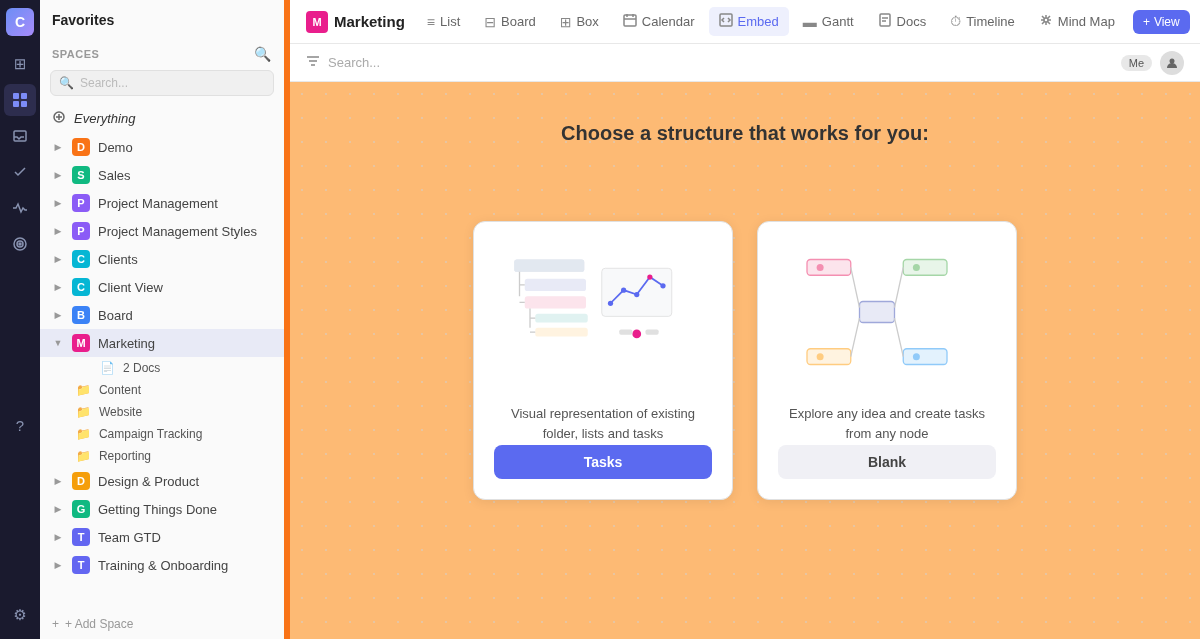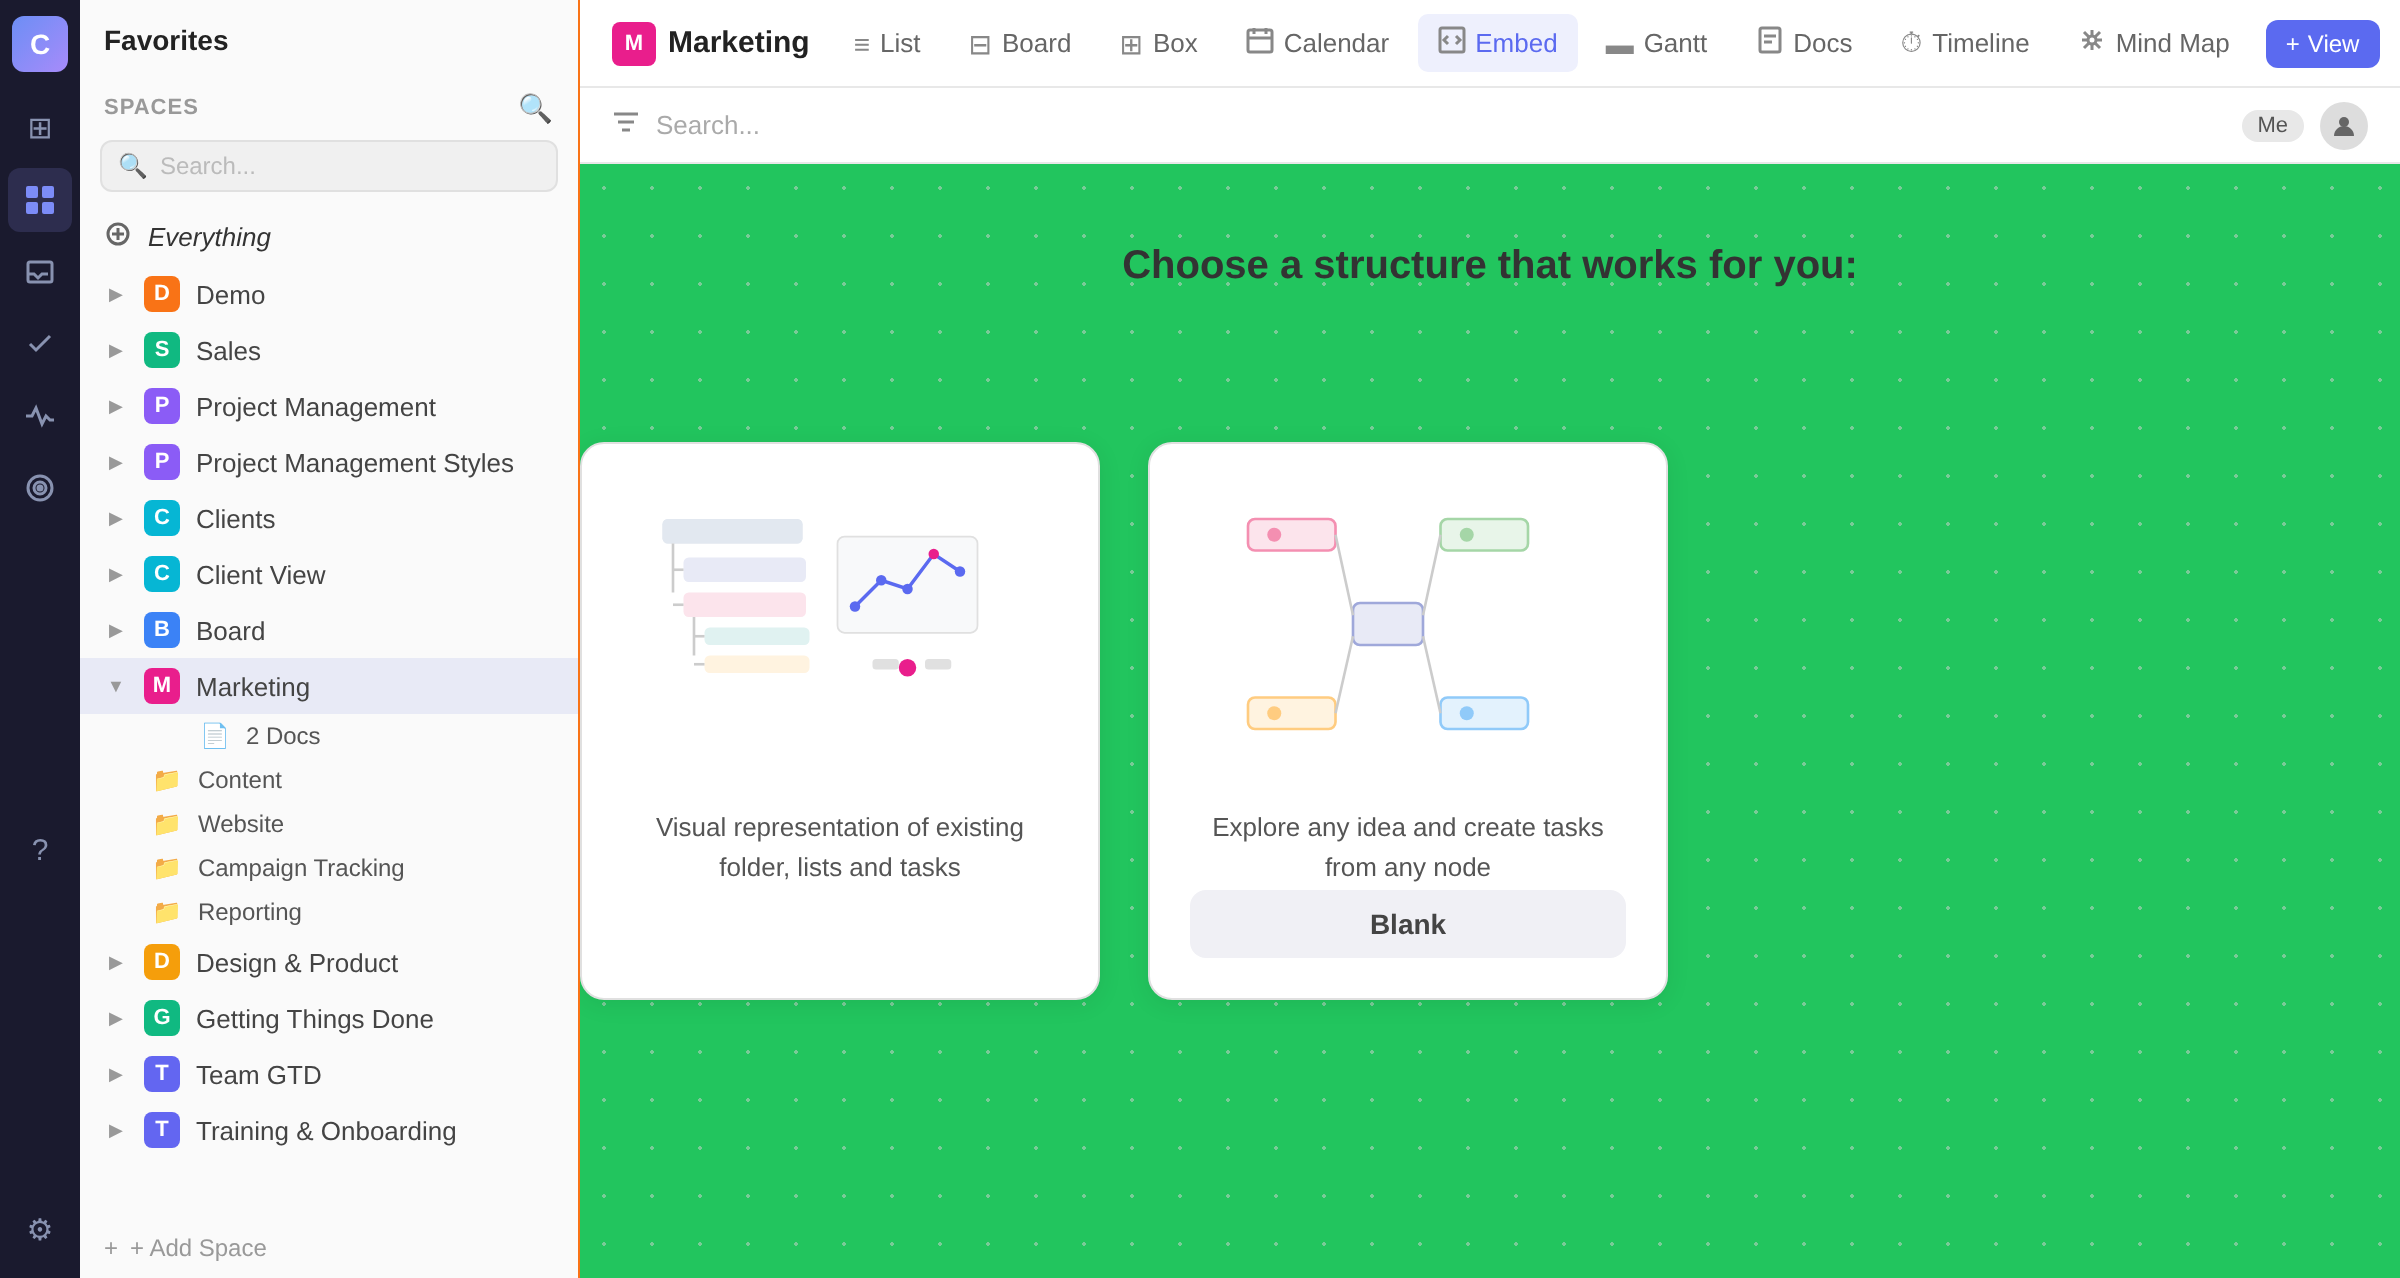--- a/index.html
+++ b/index.html
@@ -31,21 +31,21 @@
       cursor: pointer;
       font-size: 15px;
     }
     .rail-icon.active { background: #2d2d4e; color: #7c8cf8; }
     .rail-icon-bottom { margin-top: auto; margin-bottom: 8px; }
 
     
     .sidebar {
       width: 250px;
       background: #fafafa;
-      border-right: 1px solid #f97316;
+      border-right: 6px solid #f97316;
       display: flex;
       flex-direction: column;
       flex-shrink: 0;
       overflow-y: auto;
     }
     .sidebar-header {
       padding: 12px 12px 8px 12px;
       display: flex;
       align-items: center;
       gap: 8px;
@@ -180,22 +180,22 @@
       display: flex; align-items: center; gap: 4px;
     }
     .person-icon-btn {
       width: 24px; height: 24px; border-radius: 50%;
       background: #ddd; display: flex; align-items: center; justify-content: center;
       font-size: 11px; color: #666;
     }
 
     
     .content-area {
-      flex: 1; display: flex; align-items: center; justify-content: flex-start;
-      background: #22c55e; position: relative; overflow: hidden;
+      flex: 1; display: flex; align-items: center; justify-content: center;
+      background: #fdba74; position: relative; overflow: hidden;
     }
     .dot-grid {
       position: absolute; inset: 0;
       background-image: radial-gradient(circle, #d0d0d0 1px, transparent 1px);
       background-size: 24px 24px;
       opacity: 0.5;
     }
     .cards-container {
       display: flex; gap: 24px; position: relative; z-index: 1;
     }
@@ -525,20 +525,21 @@
             <circle cx="150" cy="60" r="3" fill="#5b6af0"></circle>
             <circle cx="165" cy="40" r="3" fill="#e91e8c"></circle>
             <circle cx="180" cy="50" r="3" fill="#5b6af0"></circle>
 
             <circle cx="150" cy="105" r="5" fill="#e91e8c"></circle>
             <rect x="130" y="100" width="15" height="6" rx="2" fill="#e0e0e0"></rect>
             <rect x="160" y="100" width="15" height="6" rx="2" fill="#e0e0e0"></rect>
           </svg>
         </div>
         <div class="card-desc">Visual representation of existing folder, lists and tasks</div>
+        <button class="card-btn card-btn-blue">Tasks</button>
       </div>
 
       <div class="card">
         <div class="card-illustration">
           <svg class="illus-svg" viewBox="0 0 200 160" xmlns="http://www.w3.org/2000/svg">
 
             <rect x="80" y="68" width="40" height="24" rx="4" fill="#e8eaf6" stroke="#9fa8da" stroke-width="1.5"></rect>
 
             <rect x="20" y="20" width="50" height="18" rx="4" fill="#fce4ec" stroke="#f48fb1" stroke-width="1.5"></rect>
             <rect x="130" y="20" width="50" height="18" rx="4" fill="#e8f5e9" stroke="#a5d6a7" stroke-width="1.5"></rect>

